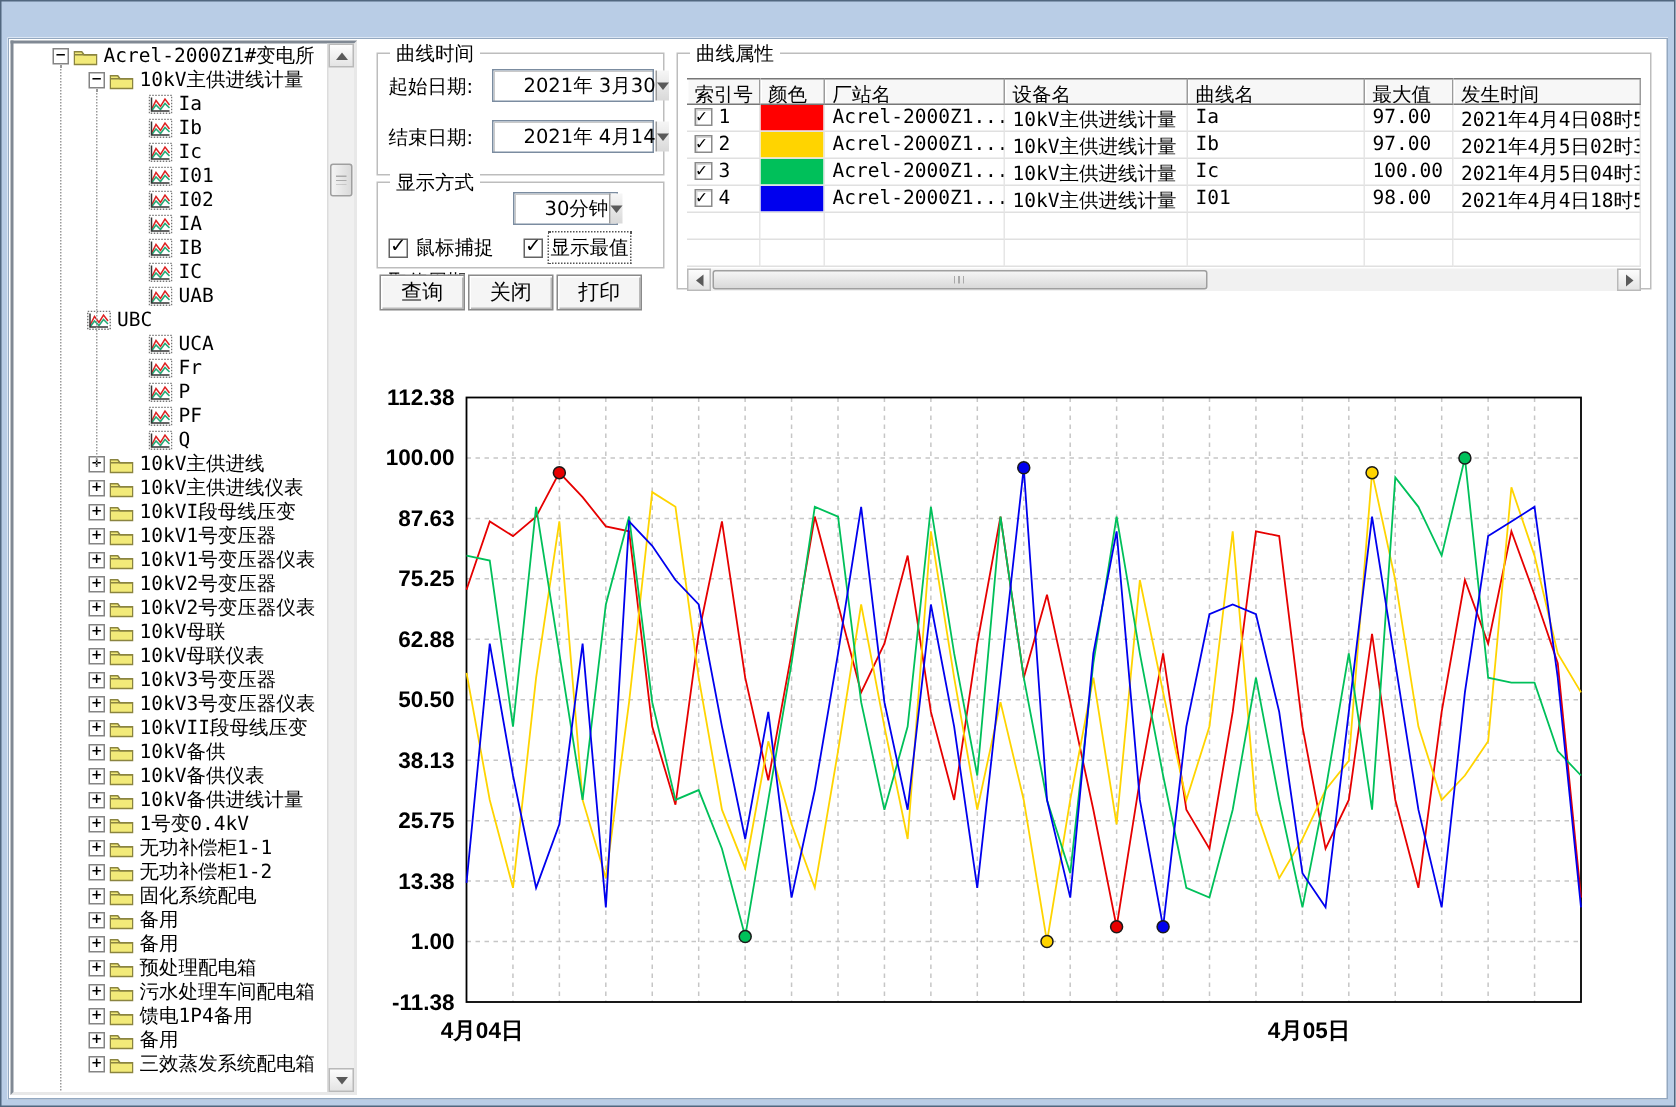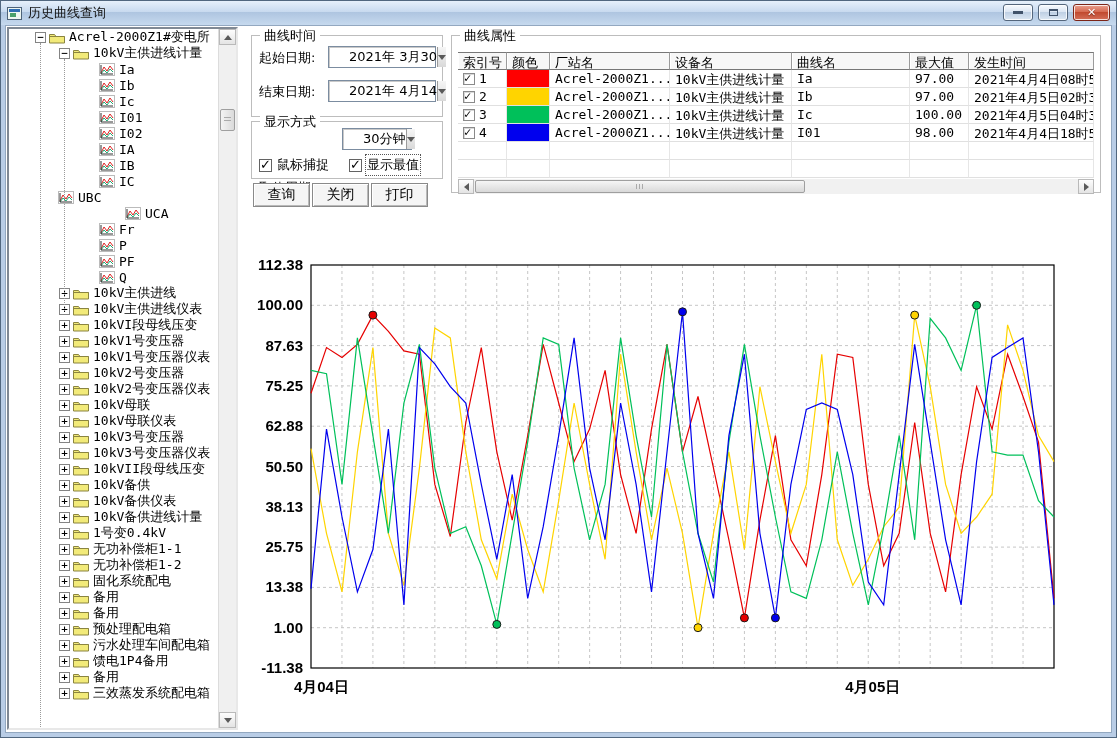--- a/index.html
+++ b/index.html
@@ -84,35 +84,20 @@
   .hsb .sb-btn{top:0;height:15px;width:16px;}
   .hsb-thumb{position:absolute;top:1px;height:13px;background:linear-gradient(180deg,#f5f5f5,#d9d9d9);
     border:1px solid #9f9f9f;border-radius:2px;box-sizing:border-box;}
   
   .chart-wrap{position:absolute;left:250px;top:215px;width:860px;height:492px;}
 </style>
 </head>
 <body>
 
 <div class="window">
-  <div class="titlebar">
-    <span class="app-icon"></span>
-    <span class="title-text">历史曲线查询</span>
-    <div class="winbtns">
-      <div class="wbtn">
-          <span class="bar"></span>
-        </div>
-      <div class="wbtn">
-          <span class="boxg"></span>
-        </div>
-      <div class="wbtn close">
-          <span>✕</span>
-        </div>
-    </div>
-  </div>
 
   <div class="client">
 
     <div class="tree-panel">
       <div class="tree-inner" id="tree">
           <div class="tree-row" style="padding-left:26px">
             <span class="xbox">−</span>
             <svg class="ticon" width="16" height="13">
               <path d="M0.5 3.5 h5 l1.5 2 h8.5 v6.5 h-15 z" fill="#f2ea79" stroke="#8a8440"></path>
               <path d="M0.5 5.5 h15" stroke="#8a8440"></path>
@@ -192,30 +177,39 @@
           </div>
           <div class="tree-row" style="padding-left:87px">
             <svg class="ticon" width="16" height="13">
               <rect x="0.5" y="0.5" width="15" height="12" fill="#fff" stroke="#777" stroke-dasharray="1 1"></rect>
               <polyline points="2,10 5,4 8,8 11,3 14,7" fill="none" stroke="#d22" stroke-width="1"></polyline>
               <polyline points="2,11 5,7 8,10 11,6 14,9" fill="none" stroke="#2a7" stroke-width="1"></polyline>
               <path d="M2 2 v9 h12" stroke="#333" fill="none"></path>
             </svg>
             <span class="tlabel">IC</span>
           </div>
+          <div class="tree-row" style="padding-left:87px">
+            <svg class="ticon" width="16" height="13">
+              <rect x="0.5" y="0.5" width="15" height="12" fill="#fff" stroke="#777" stroke-dasharray="1 1"></rect>
+              <polyline points="2,10 5,4 8,8 11,3 14,7" fill="none" stroke="#d22" stroke-width="1"></polyline>
+              <polyline points="2,11 5,7 8,10 11,6 14,9" fill="none" stroke="#2a7" stroke-width="1"></polyline>
+              <path d="M2 2 v9 h12" stroke="#333" fill="none"></path>
+            </svg>
+            <span class="tlabel">UAB</span>
+          </div>
           <div class="tree-row" style="padding-left:46px">
             <svg class="ticon" width="16" height="13">
               <rect x="0.5" y="0.5" width="15" height="12" fill="#fff" stroke="#777" stroke-dasharray="1 1"></rect>
               <polyline points="2,10 5,4 8,8 11,3 14,7" fill="none" stroke="#d22" stroke-width="1"></polyline>
               <polyline points="2,11 5,7 8,10 11,6 14,9" fill="none" stroke="#2a7" stroke-width="1"></polyline>
               <path d="M2 2 v9 h12" stroke="#333" fill="none"></path>
             </svg>
             <span class="tlabel">UBC</span>
           </div>
-          <div class="tree-row" style="padding-left:113px">
+          <div class="tree-row" style="padding-left:87px">
             <svg class="ticon" width="16" height="13">
               <rect x="0.5" y="0.5" width="15" height="12" fill="#fff" stroke="#777" stroke-dasharray="1 1"></rect>
               <polyline points="2,10 5,4 8,8 11,3 14,7" fill="none" stroke="#d22" stroke-width="1"></polyline>
               <polyline points="2,11 5,7 8,10 11,6 14,9" fill="none" stroke="#2a7" stroke-width="1"></polyline>
               <path d="M2 2 v9 h12" stroke="#333" fill="none"></path>
             </svg>
             <span class="tlabel">UCA</span>
           </div>
           <div class="tree-row" style="padding-left:87px">
             <svg class="ticon" width="16" height="13">

